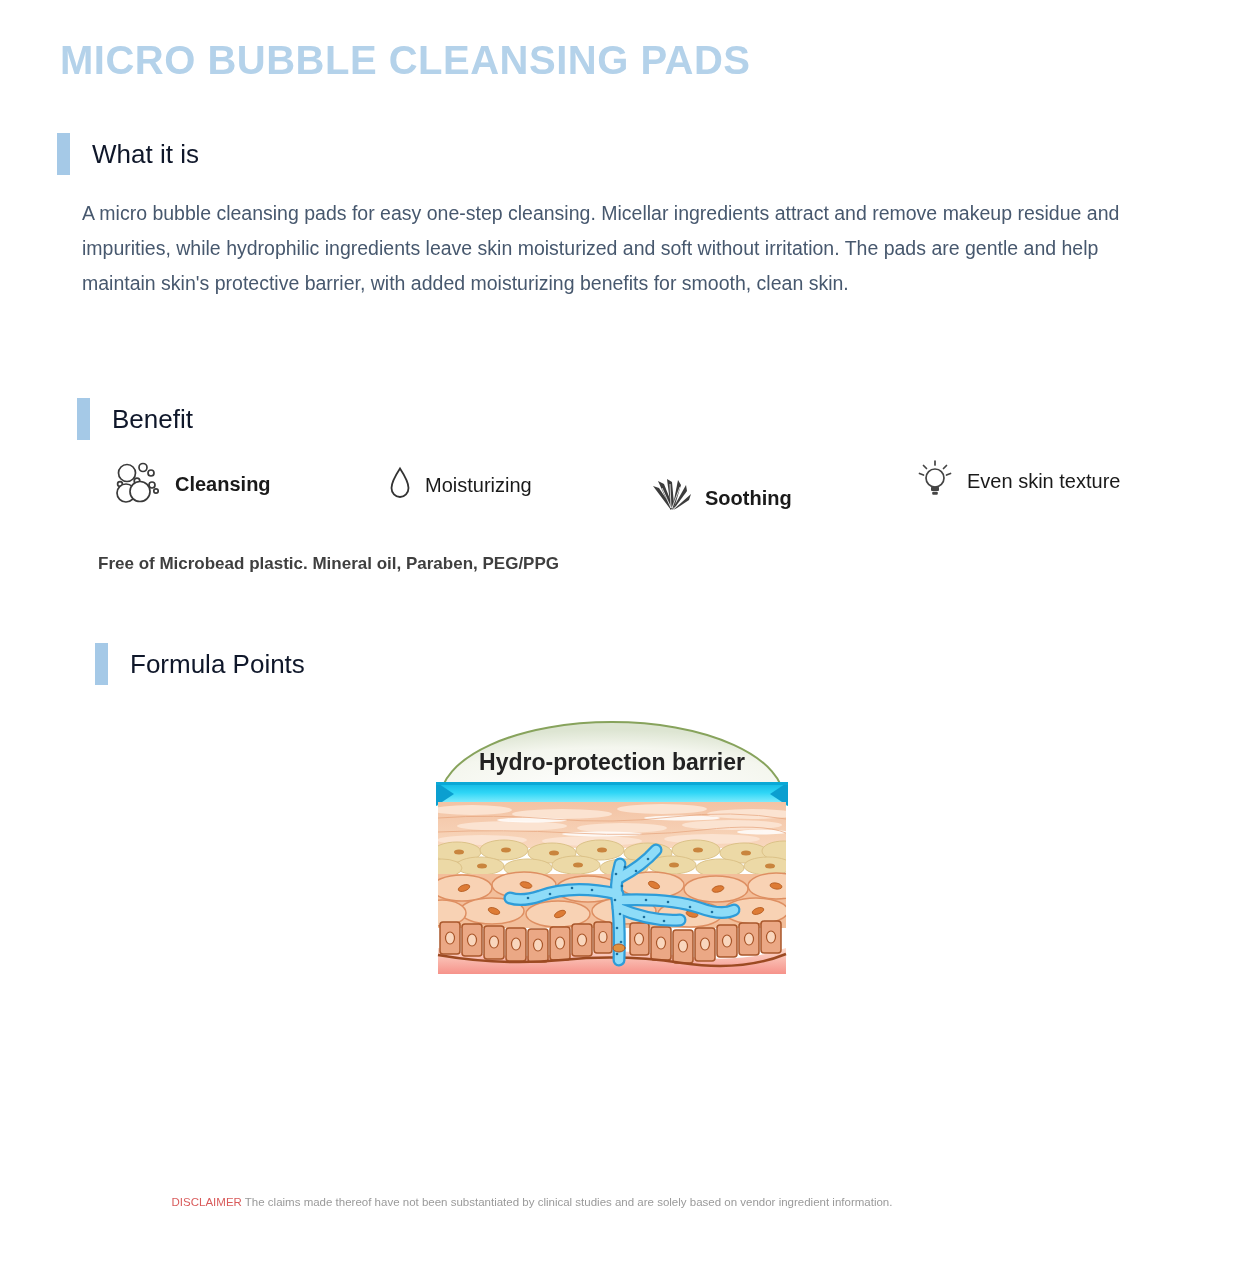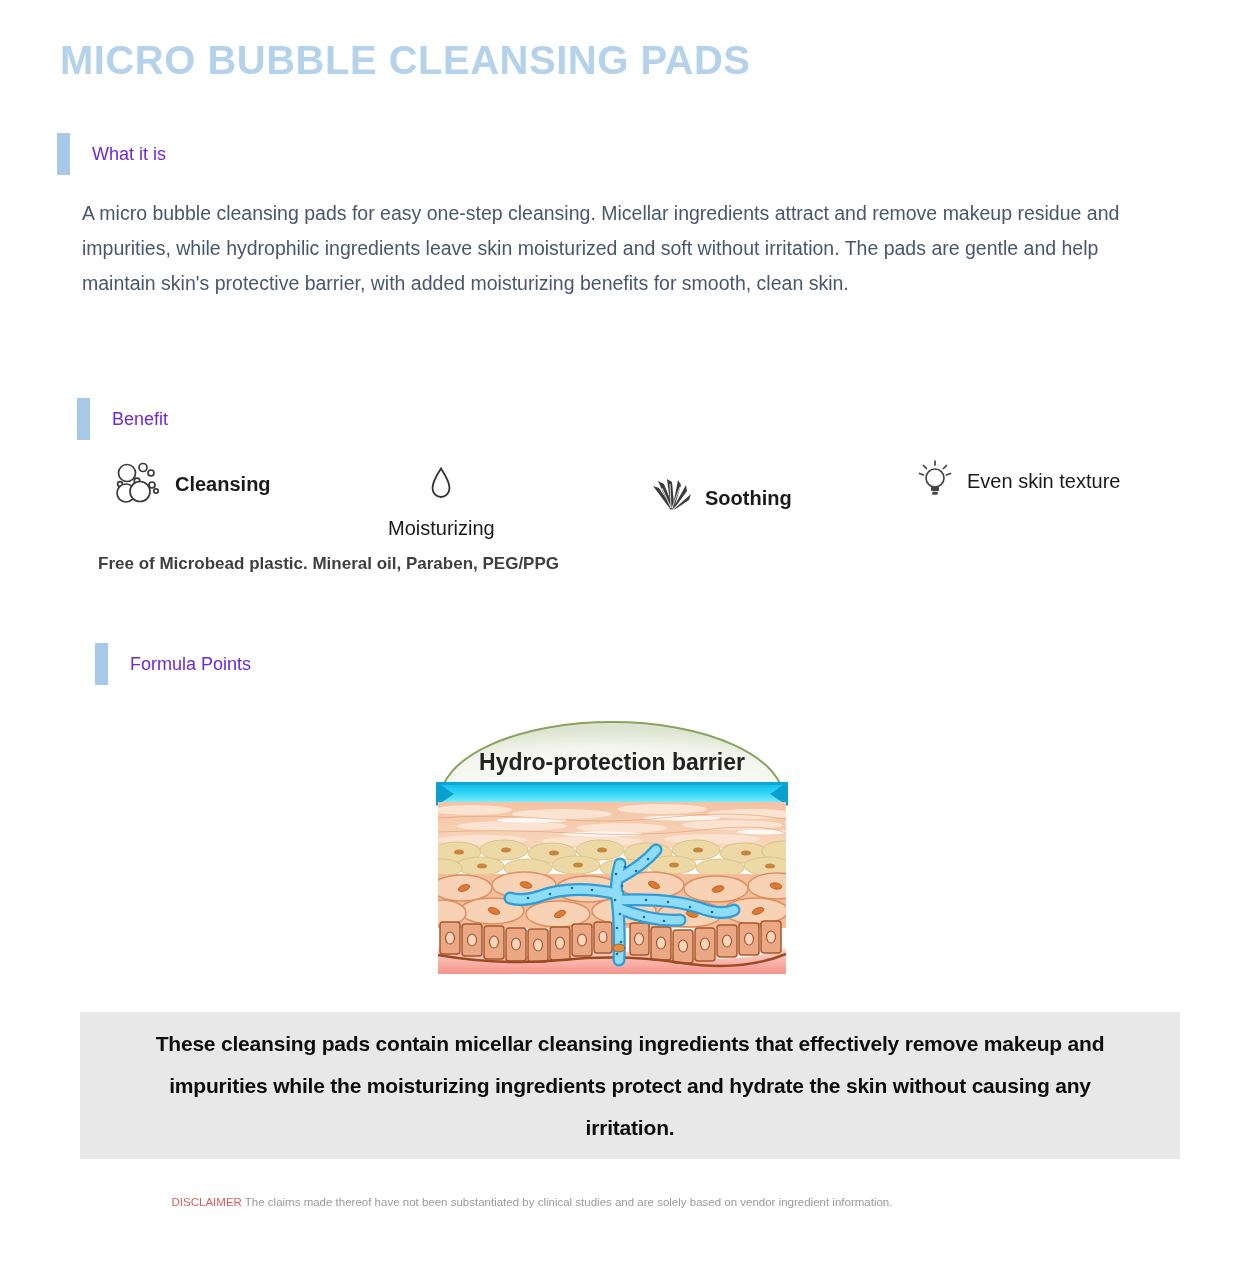--- a/index.html
+++ b/index.html
@@ -12,21 +12,21 @@
   .page-title {
     position:absolute; left:60px; top:38px;
     font-size:40px; font-weight:bold; letter-spacing:0.5px;
     color:#b4d2ea;
   }
   .section-header { position:absolute; display:flex; align-items:center; }
   .section-bar {
     width:13px; height:42px; background:#a5c9e7; margin-right:22px;
   }
   .section-heading {
-    font-size:18px; color:#6d28d9; font-weight:normal;
+    font-size:26px; color:#0f172a; font-weight:normal;
   }
   .what-body {
     position:absolute; left:82px; top:196px; width:1068px;
     font-size:19.5px; line-height:35px; color:#47586e;
     font-weight:normal;
   }
   .benefit-item {
     position:absolute; display:flex; align-items:center; gap:13px;
   }
   .benefit-label { font-size:20px; color:#1a1a1a; }
@@ -82,21 +82,21 @@
           <circle cx="40" cy="25" r="3"></circle>
           <circle cx="44" cy="31" r="2.2"></circle>
           <circle cx="14" cy="33" r="9" fill="#ffffff"></circle>
           <circle cx="28" cy="31.5" r="10" fill="#ffffff"></circle>
         </g>
       </svg>
     </span>
     <span class="benefit-label semi">Cleansing</span>
   </div>
 
-  <div class="benefit-item" style="left:388px; top:466px;flex-direction:column;">
+  <div class="benefit-item" style="left:388px; top:466px;">
     <span>
       <svg width="24" height="34" viewBox="0 0 24 34">
         <path d="M12,2.5 C12,2.5 3.5,15.5 3.5,22 a8.5,9 0 0 0 17,0 C20.5,15.5 12,2.5 12,2.5 Z" fill="none" stroke="#333333" stroke-width="1.8"></path>
       </svg>
     </span>
     <span class="benefit-label">Moisturizing</span>
   </div>
 
   <div class="benefit-item" style="left:650px; top:478px;">
     <span>
@@ -342,19 +342,16 @@
             <circle cx="216" cy="151" r="1.3"></circle>
             <circle cx="212" cy="209" r="1.3"></circle>
           <circle cx="232" cy="213" r="1.3"></circle>
             <circle cx="193" cy="159" r="1.3"></circle>
         </g>
         <ellipse cx="187" cy="240" rx="6" ry="4" fill="#e0913f" stroke="#a9572b" stroke-width="1"></ellipse>
       </g>
     </svg>
   </div>
 
-  <div class="statement-box">
-    <div class="statement-text">These cleansing pads contain micellar cleansing ingredients that effectively remove makeup and impurities while the moisturizing ingredients protect and hydrate the skin without causing any irritation.</div>
-  </div>
 
   <div class="disclaimer"><span class="red">DISCLAIMER</span><span> The claims made thereof have not been substantiated by clinical studies and are solely based on vendor ingredient information.</span></div>
 
 </div>
 
 </body></html>

